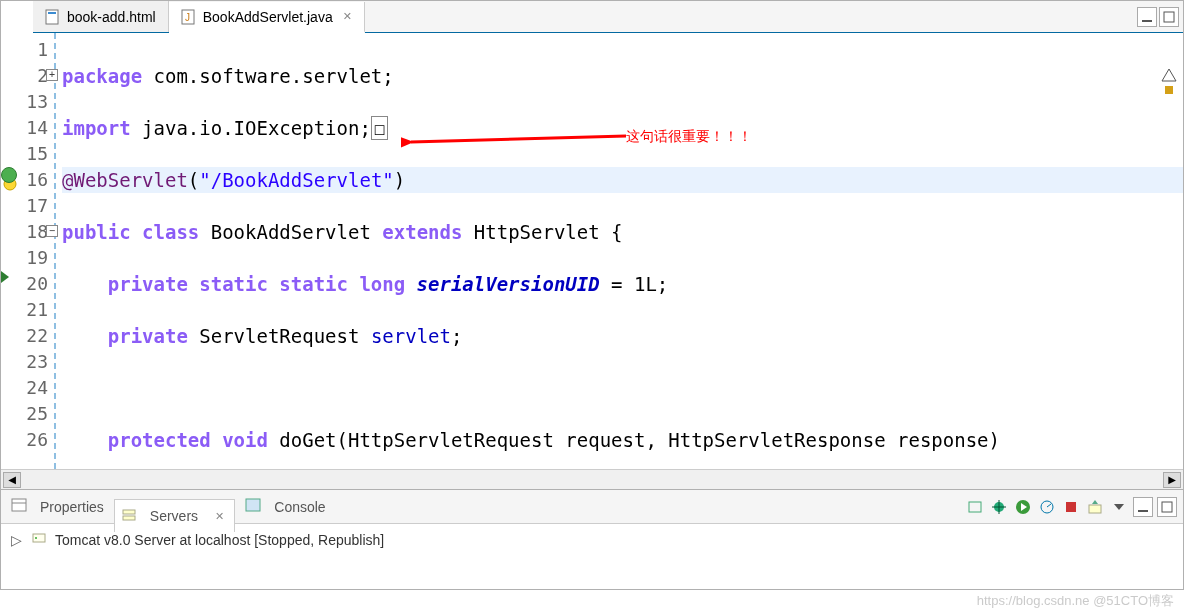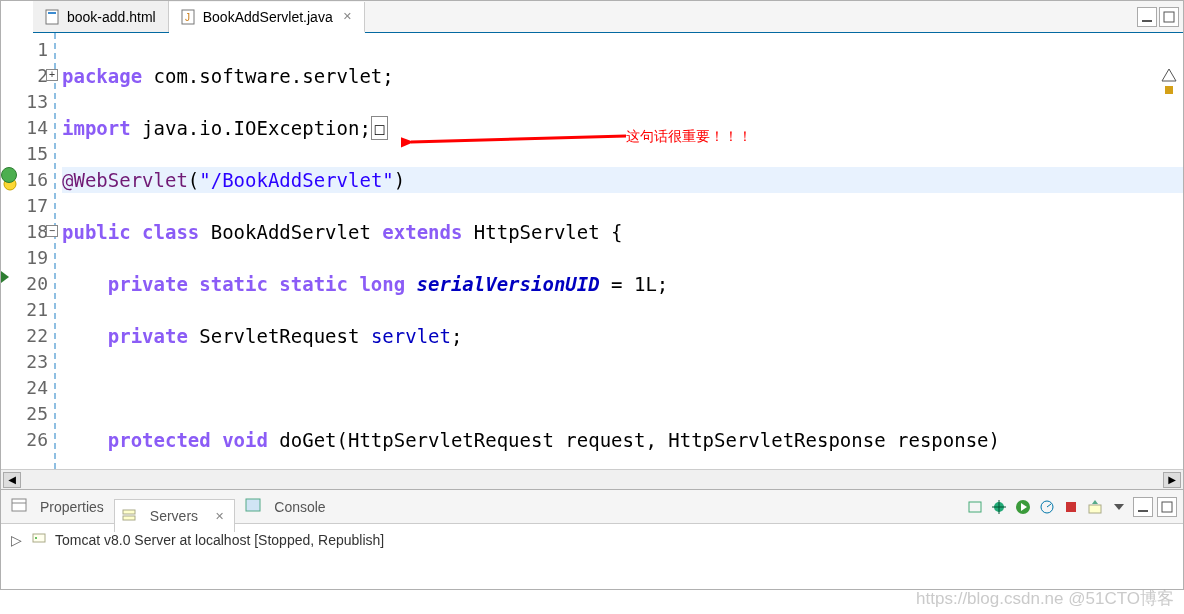--- a/index.html
+++ b/index.html
@@ -34,21 +34,21 @@
 .right-strip { position: absolute; right: 3px; top: 34px; width: 20px; }
 .overview-mark { width: 8px; height: 8px; background: #d4a017; margin-left: 5px; }
 .bottom-panel { border: 1px solid #b0b0b0; border-top: none; height: 100px; }
 .panel-tabs { height: 34px; background: #f5f5f5; border-bottom: 1px solid #ccc; display: flex; align-items: stretch; }
 .panel-tab { display: flex; align-items: center; padding: 0 10px; gap: 13px; cursor: pointer; font-size: 14px; color: #555;}
 .panel-tab.active { background: #fff; border: 1px solid #ccc; border-bottom: none; position: relative; top: 9px; padding-left: 6px; }
 .panel-toolbar { margin-left: auto; display: flex; align-items: center; gap: 4px; padding: 0 6px; }
 .ptb-icon { width: 20px; height: 20px; cursor: pointer; display: flex; align-items: center; justify-content: center; }
 .server-row { display: flex; align-items: center; padding: 6px 10px; gap: 8px; font-size: 14px; color: #333;}
 .expand-arrow { color: #666; cursor: pointer; width: 12px; }
-.watermark { position: absolute; right: 10px; bottom: 4px; color: rgba(150,150,150,0.5); font-size: 17px; }
+.watermark { position: absolute; right: 10px; bottom: 4px; color: rgba(150,150,150,0.5); font-size: 13px; }
 .green-circle { position: absolute; left: 0; top: 134px; width: 16px; height: 16px; background: #4caf50; border-radius: 50%; border: 1px solid #2e7d32; z-index: 5;}
 .blue-edge { position: absolute; left: 8px; top: 112px; width: 6px; height: 350px; background: repeating-linear-gradient(45deg,#6aa6d6,#6aa6d6 2px,#fff 2px,#fff 4px);}
 .green-tri { position: absolute; left: 0px; top: 238px; width: 0; height: 0; border-top: 6px solid transparent; border-bottom: 6px solid transparent; border-left: 8px solid #2e7d32; z-index:5;}
 </style>
 </head>
 <body>
 
 <div class="editor-area">
   <div class="tab-bar">
     <div class="tab">

